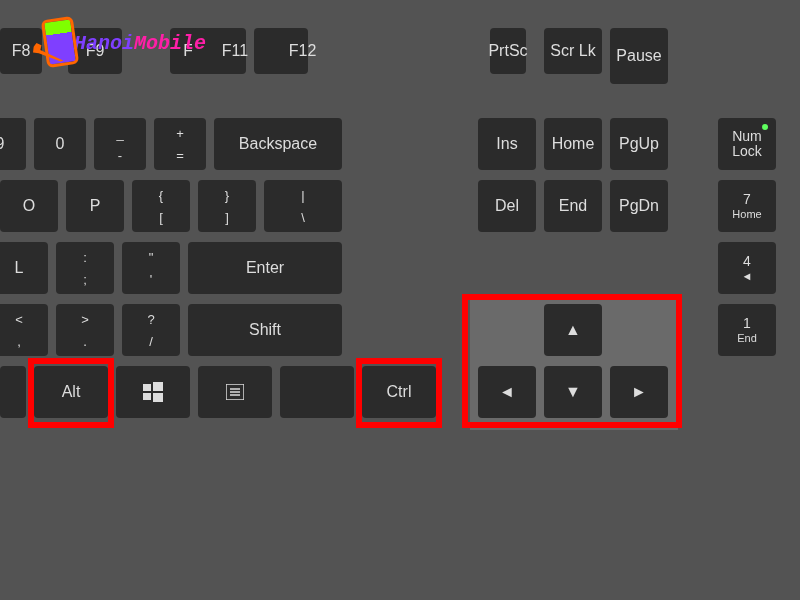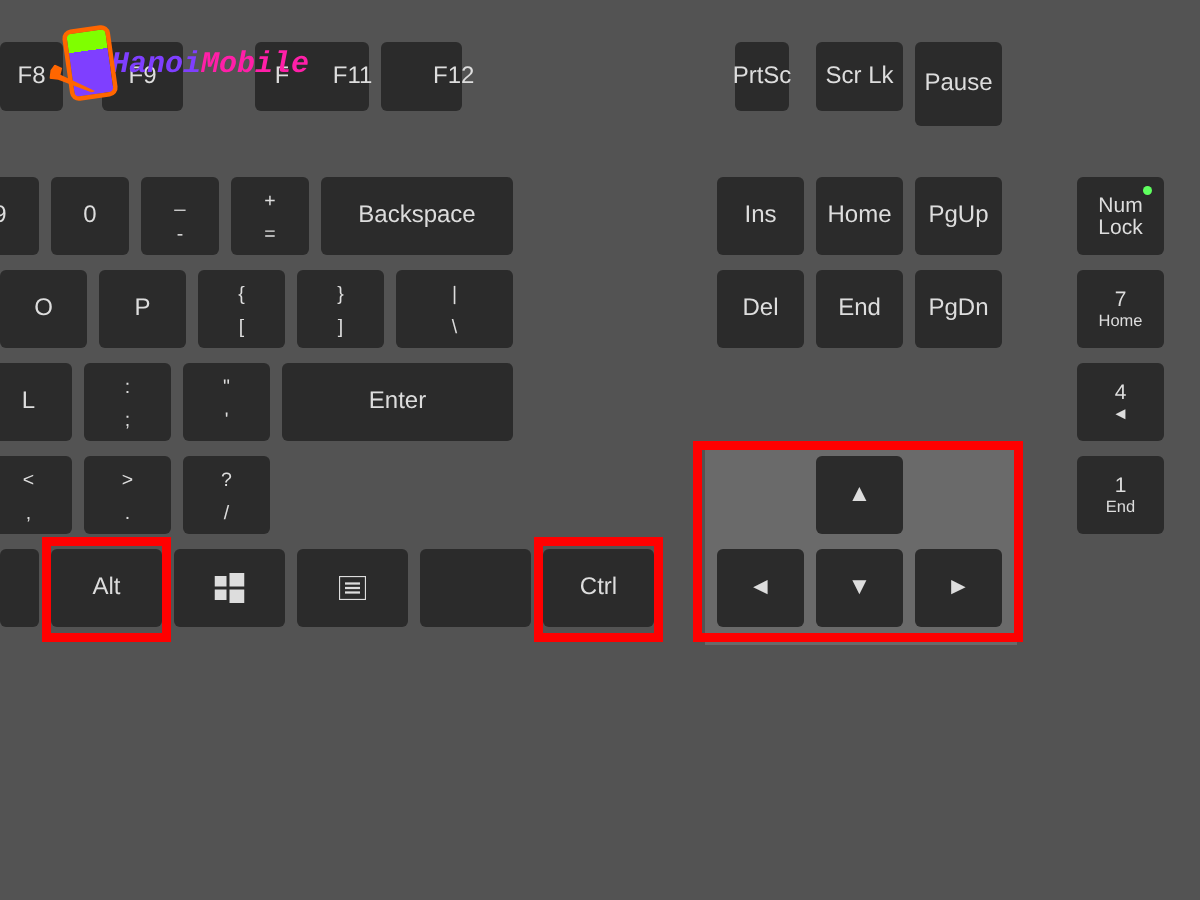--- a/index.html
+++ b/index.html
@@ -182,20 +182,21 @@
       <span class="bot">,</span>
   </div>
   <div class="key dual" style="left:56px; top:304px; width:58px; height:52px;">
     <span class="top">&gt;</span>
       <span class="bot">.</span>
   </div>
   <div class="key dual" style="left:122px; top:304px; width:58px; height:52px;">
     <span class="top">?</span>
       <span class="bot">/</span>
   </div>
+  <div class="key" style="left:188px; top:304px; width:154px; height:52px;">Shift</div>
 
   <div class="arrow-pad" style="left:470px; top:300px; width:208px; height:130px;"></div>
 
   <div class="key" style="left:544px; top:304px; width:58px; height:52px;">▲</div>
   <div class="key twoline" style="left:718px; top:304px; width:58px; height:52px;">
     <span>1</span>
       <span style="font-size:11px;">End</span>
   </div>
 
   <div class="key" style="left:0px; top:366px; width:26px; height:52px;"></div>

